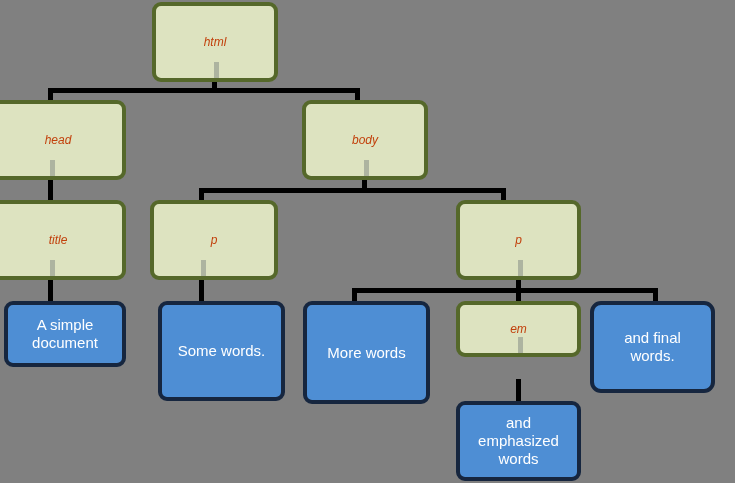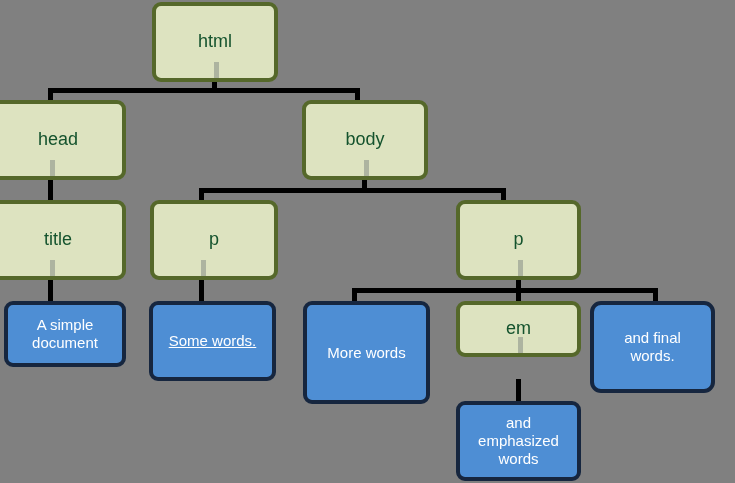--- a/index.html
+++ b/index.html
@@ -38,22 +38,23 @@
     display: block;
     width: 100%;
     padding: 0 4px;
     white-space: pre-line;
   }
 
   
   .node.element {
     background: #dde3c0;
     border: 4px solid #55682a;
-    color: #14532d;
-    font-size: 18px;
+    color: #c2410c;
+    font-size: 12px;
+    font-style: italic;
   }
   
   .node.text {
     background: #4e8ed4;
     border: 4px solid #16263f;
     color: #ffffff;
     font-size: 15px;
   }
 
   
@@ -137,21 +138,21 @@
   <div class="node element" style="left:456px; top:200px; width:125px; height:80px;">
     <span class="label">p</span>
     <span class="inner-stub" style="left:58px;"></span>
   </div>
 
   <div class="node text" style="left:4px; top:301px; width:122px; height:66px;">
     <span class="label">A simple
 document</span>
   </div>
 
-  <div class="node text" style="left:149px; top:301px; width:127px; height:80px;text-decoration:underline;">
+  <div class="node text" style="left:158px; top:301px; width:127px; height:100px;">
     <span class="label">Some words.</span>
   </div>
 
   <div class="node text" style="left:303px; top:301px; width:127px; height:103px;">
     <span class="label">More words</span>
   </div>
 
   <div class="node element" style="left:456px; top:301px; width:125px; height:56px;">
     <span class="label">em</span>
     <span class="inner-stub" style="left:58px;"></span>

